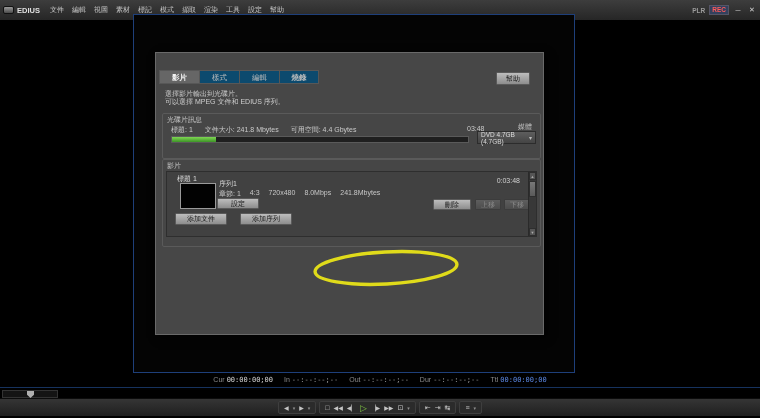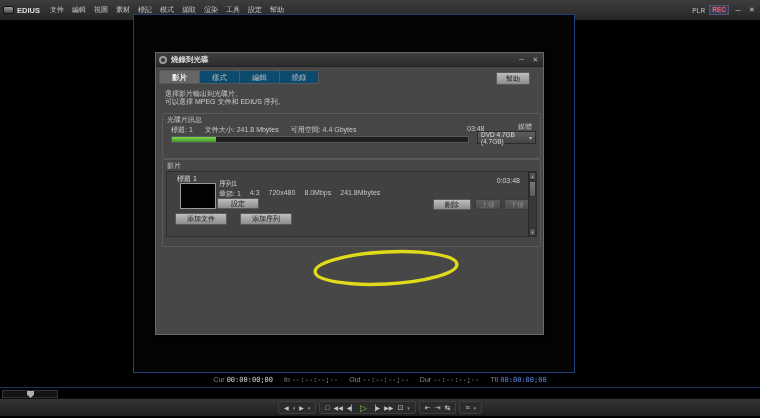--- a/index.html
+++ b/index.html
@@ -33,21 +33,21 @@
     border-bottom:1px solid #222;padding:0 3px;}
   .disc-icon{width:8px;height:8px;border-radius:50%;border:2px solid #9a9a9a;
     background:#333;margin-right:4px;}
   .dlg-title{font-size:7.5px;font-weight:bold;color:#dcdcdc;}
   .dlg-winbtns{margin-left:auto;display:flex;gap:5px;}
   .dlg-winbtn{color:#bbb;font-size:7px;width:9px;text-align:center;}
 
   .tabs{position:absolute;left:3px;top:17px;display:flex;}
   .tab{width:40px;height:14px;line-height:14px;text-align:center;color:#bdbdbd;
     background:#0c4a6e;border:1px solid #575757;border-right:none;font-size:7.5px;}
-  .tab:last-child{border-right:1px solid #575757;}
+  .tab:last-child{border-right:1px solid #575757;font-weight:bold;}
   .tab.selected{background:#666;color:#f2f2f2;font-weight:bold;}
 
   .btn{display:inline-block;text-align:center;color:#171717;
     background:linear-gradient(#bdbdbd,#8d8d8d);border:1px solid #5a5a5a;
     border-radius:1px;font-size:7px;}
   .btn.disabled{background:linear-gradient(#5e5e5e,#4c4c4c);color:#8d8d8d;border-color:#3c3c3c;}
 
   .help-btn{position:absolute;left:340px;top:19px;width:34px;height:13px;line-height:11px;}
 
   .dlg-desc{position:absolute;left:9px;top:37px;line-height:8px;color:#cfcfcf;}
@@ -148,28 +148,20 @@
       <span class="rec">REC</span>
       <span class="win-btn">─</span>
       <span class="win-btn">✕</span>
     </span>
   </div>
 
   <div class="preview"></div>
 
   <div class="dialog">
 
-    <div class="dlg-titlebar">
-      <span class="disc-icon"></span>
-      <span class="dlg-title">燒錄到光碟</span>
-      <span class="dlg-winbtns">
-        <span class="dlg-winbtn">─</span>
-        <span class="dlg-winbtn">✕</span>
-      </span>
-    </div>
 
     <div class="tabs">
       <span class="tab selected">影片</span>
       <span class="tab">樣式</span>
       <span class="tab">編輯</span>
       <span class="tab">燒錄</span>
     </div>
 
     <span class="btn help-btn">幫助</span>
 

